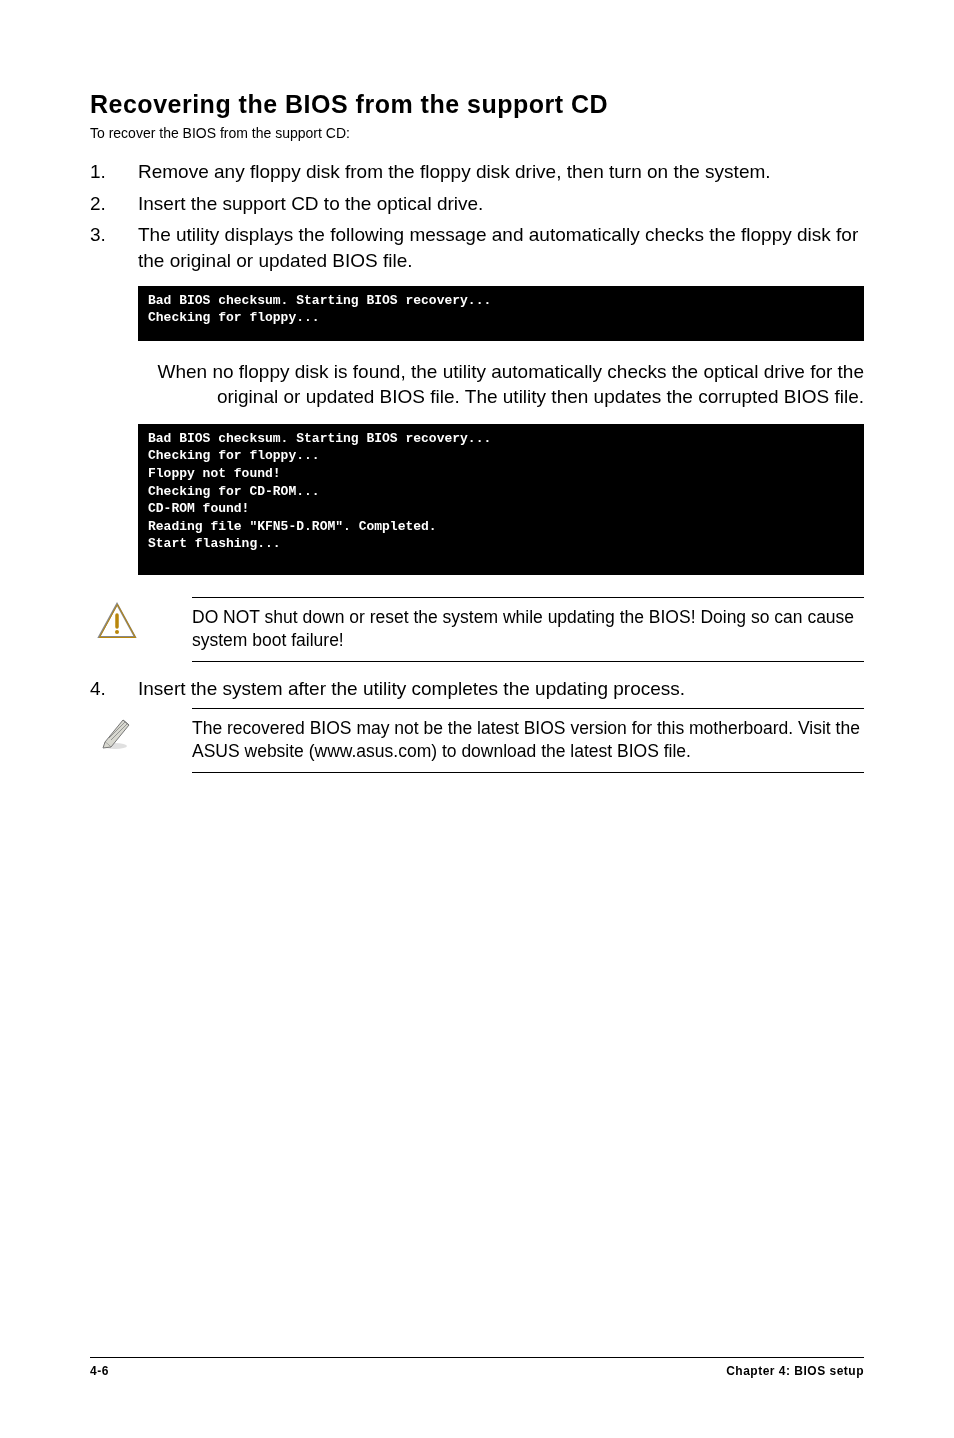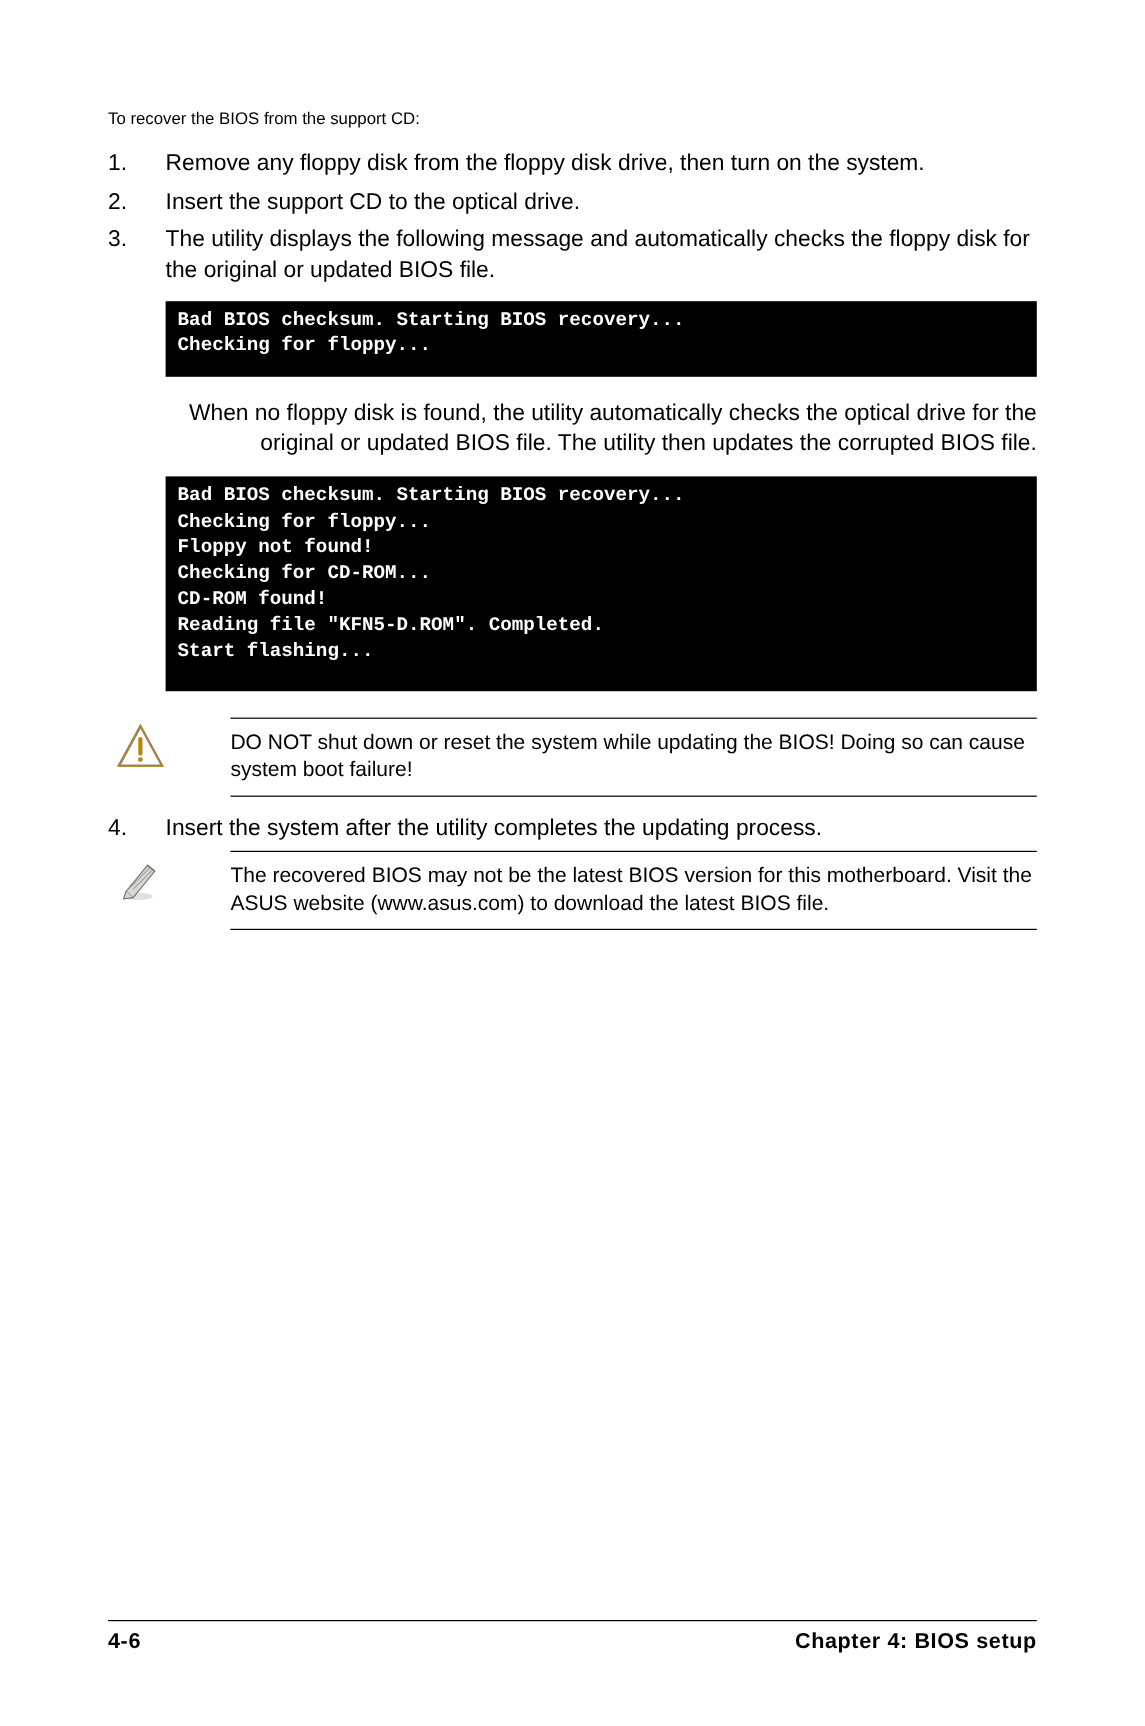--- a/index.html
+++ b/index.html
@@ -42,21 +42,21 @@
     flex: 0 0 48px;
   }
   ol.steps > li .body {
     flex: 1 1 auto;
   }
   .terminal {
     background: #000;
     color: #fff;
     font-family: "Courier New", monospace;
     font-weight: bold;
-    font-size: 16px;
+    font-size: 13px;
     line-height: 1.35;
     padding: 6px 10px 14px 10px;
     margin: 12px 0 18px 48px;
     white-space: pre;
   }
   .note-row {
     display: flex;
     align-items: flex-start;
     margin: 22px 0 14px 0;
     gap: 48px;
@@ -89,30 +89,31 @@
   }
   .footer {
     position: absolute;
     bottom: 60px;
     left: 90px;
     right: 90px;
     border-top: 1px solid #000;
     padding-top: 6px;
     display: flex;
     justify-content: space-between;
-    font-size: 18px;
+    font-size: 12px;
     font-weight: bold;
     letter-spacing: 0.5px;
   }
 </style>
 </head>
 <body>
 
 <div class="page">
 
+  <div class="heading">Recovering the BIOS from the support CD</div>
   <div class="intro">To recover the BIOS from the support CD:</div>
 
   <ol class="steps">
     <li>
       <span class="num">1.</span>
       <span class="body">Remove any floppy disk from the floppy disk drive, then turn on the system.</span>
     </li>
     <li>
       <span class="num">2.</span>
       <span class="body">Insert the support CD to the optical drive.</span>

